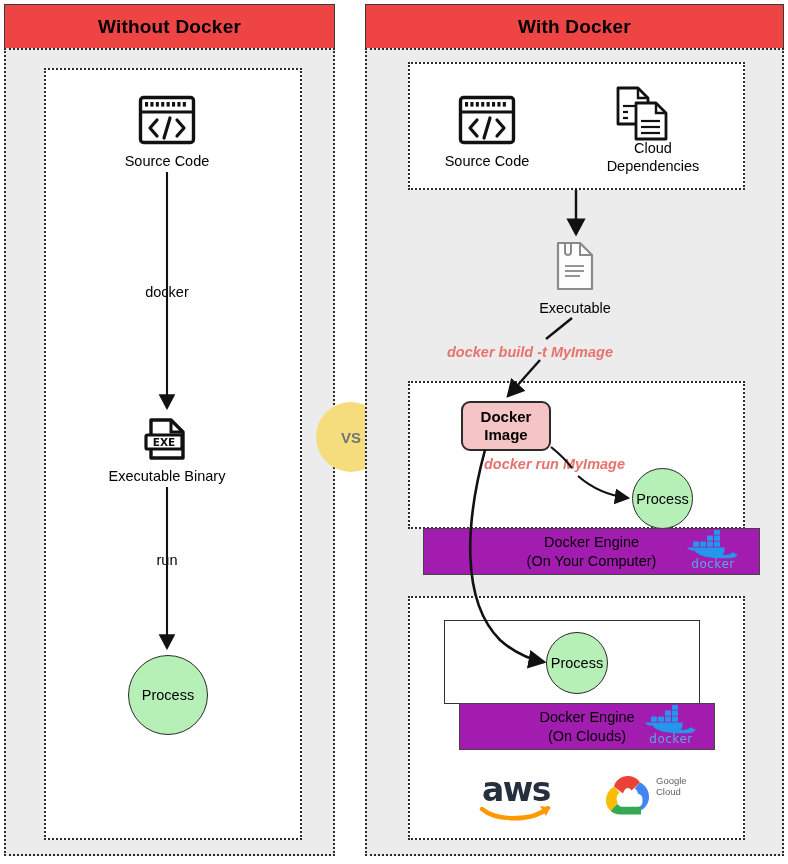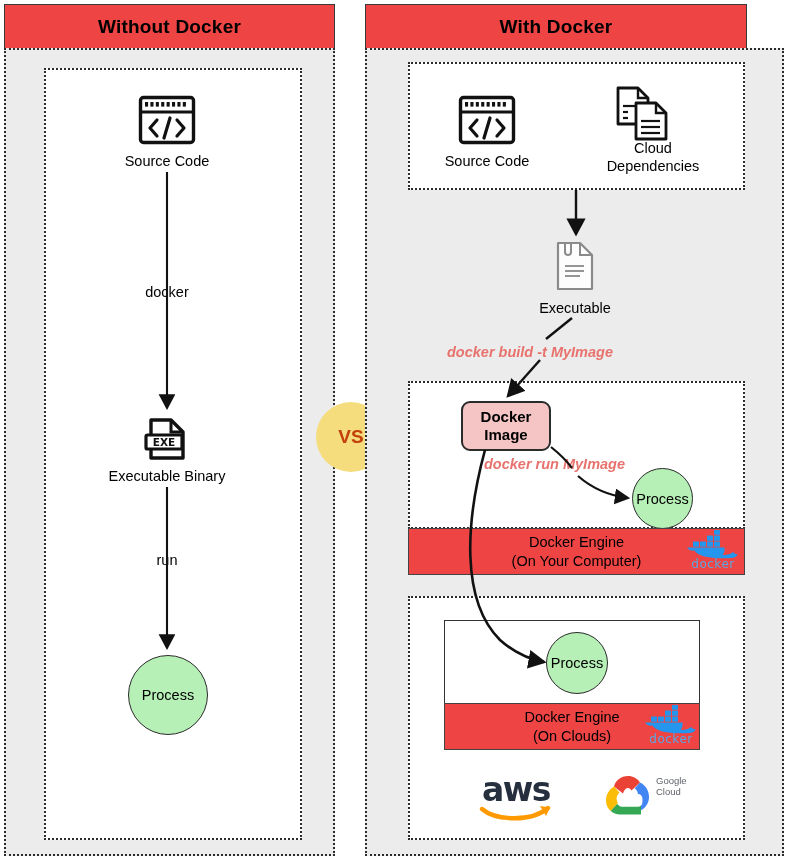--- a/index.html
+++ b/index.html
@@ -53,39 +53,39 @@
     border:1.3px solid #2b2b2b;
     border-radius:50%;
     display:flex;align-items:center;justify-content:center;
     font-size:14.5px;color:#000;
   }
   .vs-badge{
     position:absolute;
     background:#f5dd7e;
     border-radius:50%;
     display:flex;align-items:center;justify-content:center;
-    font-weight:bold;font-size:19px;color:#c2410c;
+    font-weight:bold;font-size:15px;color:#737373;
   }
   .docker-image-box{
     position:absolute;
     background:#f5c5c5;
     border:2px solid #2b2b2b;
     border-radius:9px;
     box-sizing:border-box;
     display:flex;align-items:center;justify-content:center;
     text-align:center;
     font-weight:bold;font-size:15px;color:#000;line-height:1.2;
     white-space:pre-line;
   }
   .engine-bar{
     position:absolute;
-    background:#ef4444;
+    background:#a21caf;
     border:1.5px solid #444;
     box-sizing:border-box;
-    display:flex;align-items:center;justify-content:center;
+    display:flex;align-items:center;justify-content:center;margin-left:15px;
   }
   .engine-text{
     font-size:14.5px;color:#000;text-align:center;line-height:1.25;
     white-space:pre-line;
   }
   .docker-logo{position:absolute;display:flex;flex-direction:column;align-items:center;}
   .docker-word{
     color:#5aa7e0;font-size:12px;letter-spacing:.5px;margin-top:-2px;
     font-family:"DejaVu Sans",sans-serif;
   }
@@ -146,21 +146,21 @@
 <div class="lbl" style="left:107px;top:552px;width:120px;">run</div>
 
 <div class="circle-proc" style="left:128px;top:655px;width:78px;height:78px;">
   <span>Process</span>
 </div>
 
 <div class="vs-badge" style="left:316px;top:402px;width:70px;height:70px;">
   <span>VS</span>
 </div>
 
-<div class="panel-header" style="left:365px;top:4px;width:382px;height:45px;">
+<div class="panel-header" style="left:365px;top:4px;width:419px;height:45px;">
   <span>With Docker</span>
 </div>
 <div class="panel-body" style="left:365px;top:48px;width:419px;height:808px;"></div>
 
 <div class="dashed-box" style="left:408px;top:62px;width:337px;height:128px;"></div>
 
 <div class="icon-holder" style="left:458px;top:95px;width:58px;height:50px;">
   <svg width="58" height="50" viewBox="0 0 58 50">
     <rect x="2.5" y="2.5" width="53" height="45" rx="3" fill="none" stroke="#111" stroke-width="3.4"></rect>
     <line x1="2.5" y1="17" x2="55.5" y2="17" stroke="#111" stroke-width="3"></line>

